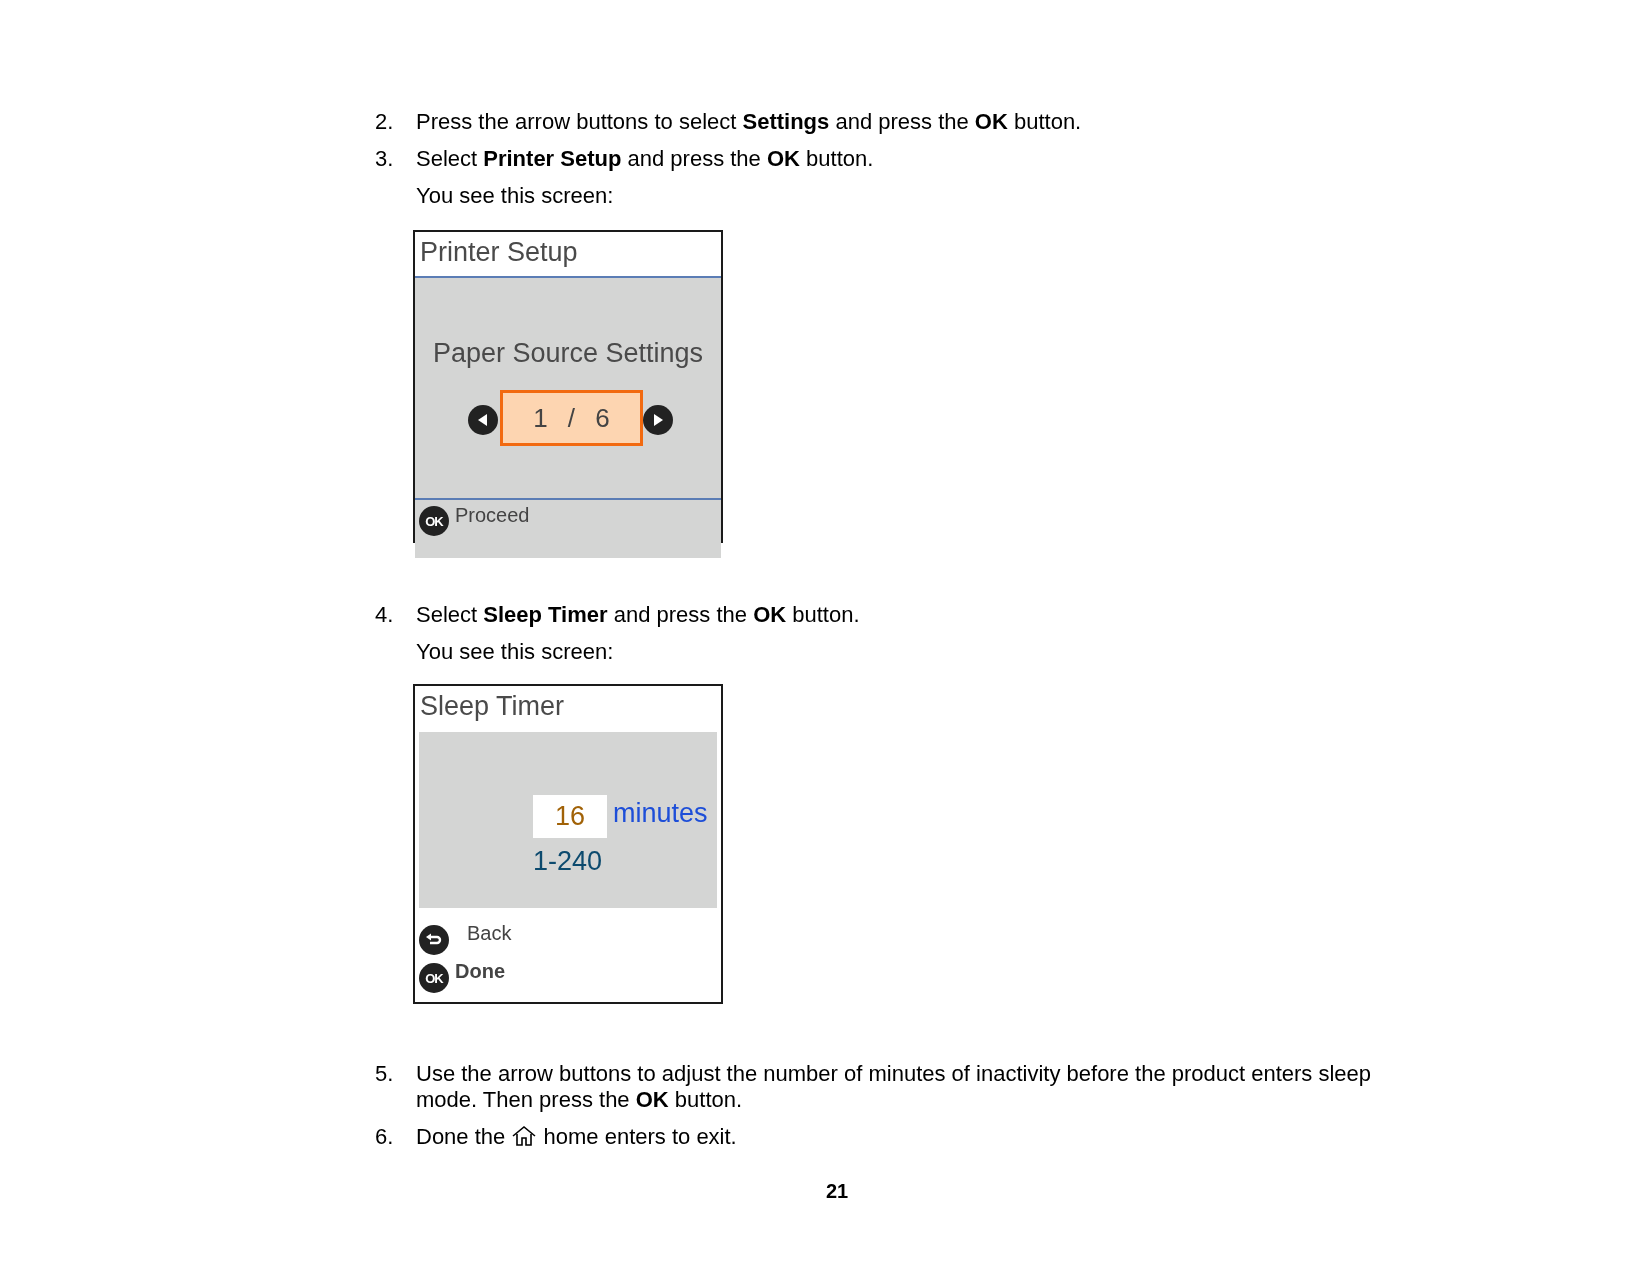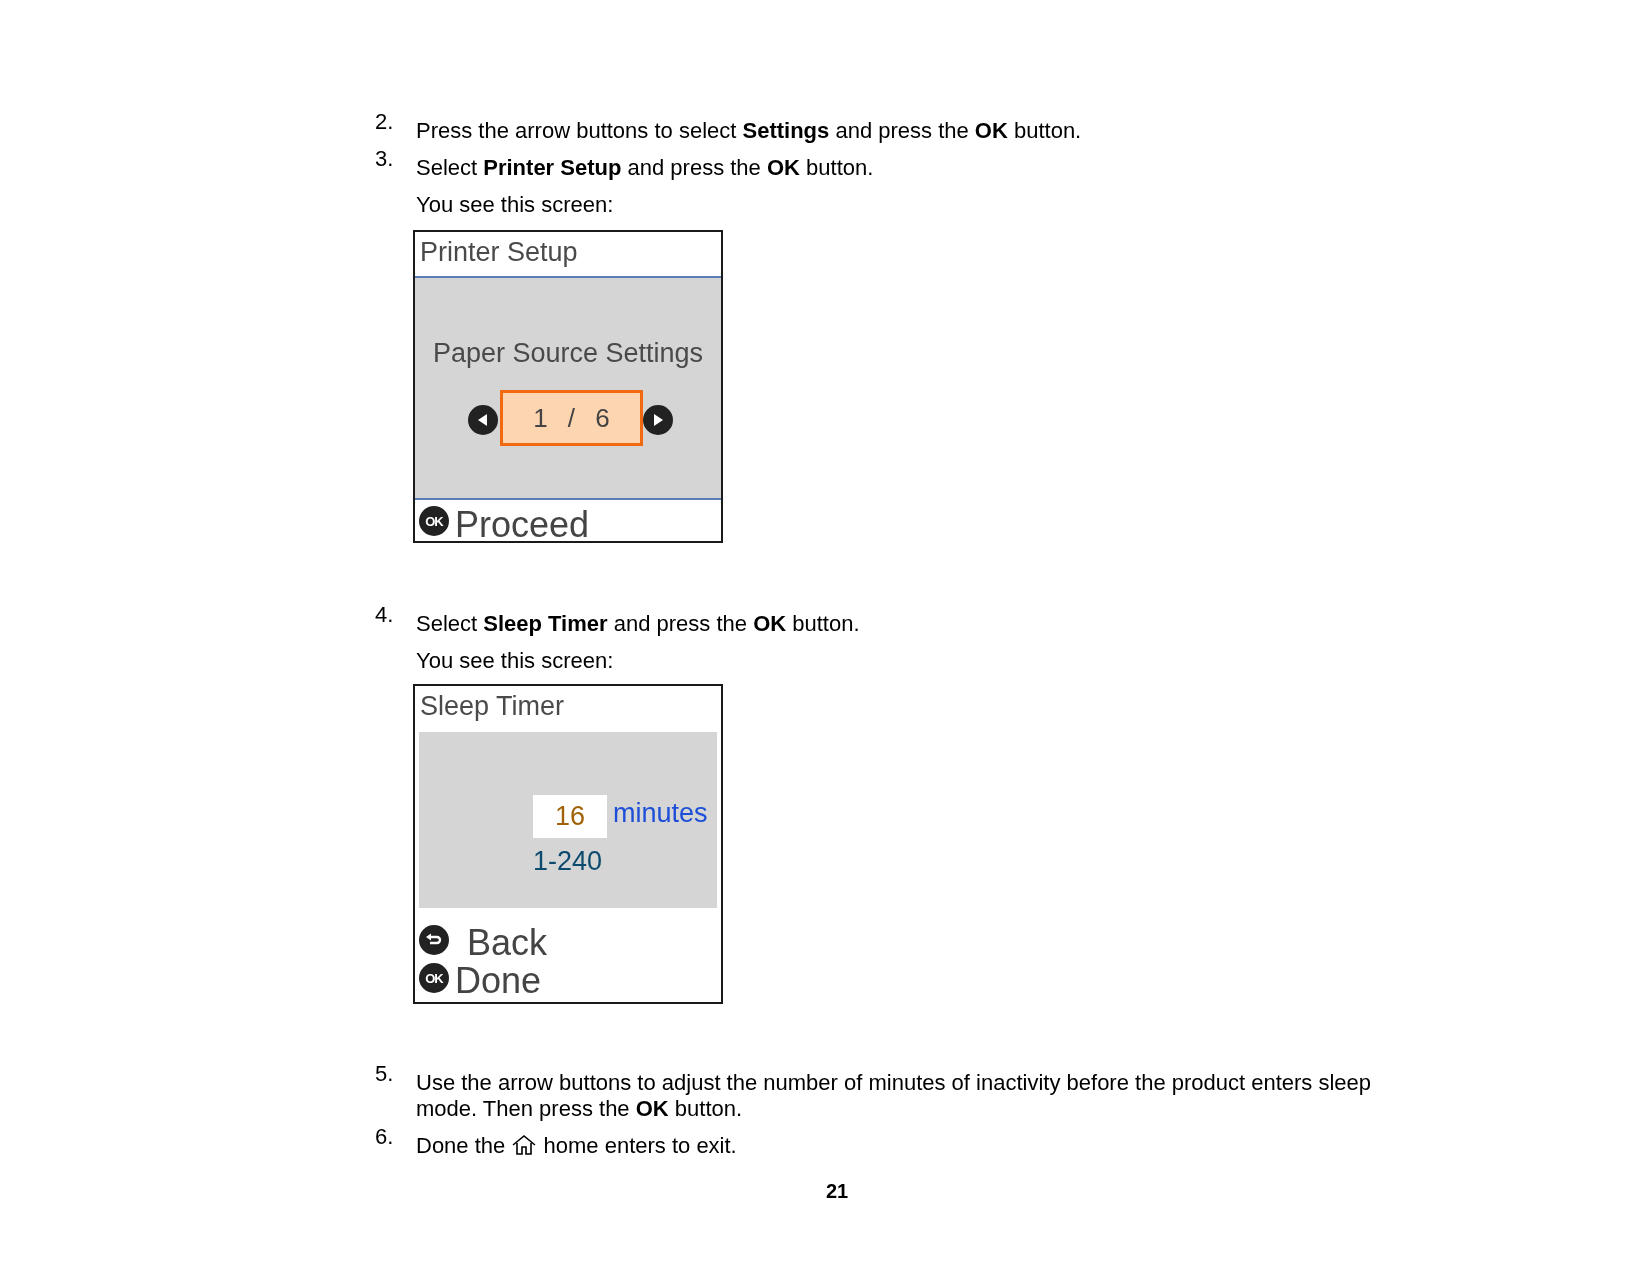--- a/index.html
+++ b/index.html
@@ -2,41 +2,41 @@
 <html><head>
 <meta charset="utf-8">
 <style>
   html, body { margin:0; padding:0; }
   body {
     width:1650px; height:1275px; background:#ffffff; position:relative; overflow:hidden;
     font-family:"Liberation Sans", sans-serif; color:#000;
   }
   .line { position:absolute; font-size:22px; line-height:26px; white-space:nowrap; }
   .num { position:absolute; left:375px; }
-  .txt { position:absolute; left:416px;margin-top:9px; }
+  .txt { position:absolute; left:416px; }
   b { font-weight:bold; }
 
   .lcd {
     position:absolute; left:413px; width:310px; background:#fff;
     border:2px solid #1a1a1a; box-sizing:border-box;
     font-family:"Liberation Sans", sans-serif; color:#444;
   }
   .lcd .title { position:absolute; left:5px; font-size:27px; color:#4a4a4a; }
   .lcd .gray { position:absolute; background:#d4d5d4; }
   .lcd .blue { position:absolute; left:0; right:0; height:2px; background:#5b7db5; }
   .circle-icon {
     position:absolute; width:30px; height:30px; border-radius:50%; background:#222;
     display:flex; align-items:center; justify-content:center;
   }
   .ok-icon {
     position:absolute; width:30px; height:30px; border-radius:50%; background:#222;
     color:#fff; font-size:13px; font-weight:bold; display:flex; align-items:center; justify-content:center;
     letter-spacing:-1px;
   }
-  .foot-label { position:absolute; font-size:36px; color:#444; }
+  .foot-label { position:absolute; font-size:20px; color:#444; }
   .orange-box {
     position:absolute; background:#fdd5b1; border:3px solid #f26a10; box-sizing:border-box;
     display:flex; align-items:center; justify-content:space-around; font-size:26px; color:#444;
     padding:0 20px;
   }
   .page-num { position:absolute; left:0; width:1650px; top:1180px; text-align:center; font-weight:bold; font-size:20px;margin-left:12px; }
 </style>
 </head>
 <body>
 
@@ -49,21 +49,21 @@
   <span class="num">3.</span>
   <span class="txt"><span>Select </span><b>Printer Setup</b><span> and press the </span><b>OK</b><span> button.</span></span>
 </div>
 <div class="line" style="top:183px;">
   <span class="txt">You see this screen:</span>
 </div>
 
 <div class="lcd" style="top:230px; height:313px;">
   <div class="title" style="top:5px;">Printer Setup</div>
   <div class="blue" style="top:44px;"></div>
-  <div class="gray" style="left:0; right:0; top:46px; height:220px;padding-left:8px;">
+  <div class="gray" style="left:0; right:0; top:46px; height:280px;padding-left:8px;">
     <div style="position:absolute; left:0; right:0; top:60px; text-align:center; font-size:27px; color:#4a4a4a;">Paper Source Settings</div>
     <div class="circle-icon" style="left:53px; top:127px;">
       <svg width="14" height="14" viewBox="0 0 14 14">
           <polygon points="11,1 11,13 2,7" fill="#fff"></polygon>
         </svg>
     </div>
     <div class="orange-box" style="left:85px; top:112px; width:143px; height:56px;">
       <span>1</span>
       <span>/</span>
       <span>6</span>
@@ -95,21 +95,21 @@
     <div style="position:absolute; left:114px; top:114px; font-size:27px; color:#0c4a6e;">1-240</div>
   </div>
   <div class="circle-icon" style="left:4px; top:239px;">
     <svg width="18" height="14" viewBox="0 0 18 14">
         <path d="M4 4 H12 A3 3 0 0 1 12 10 H5" stroke="#fff" stroke-width="2.4" fill="none"></path>
         <polygon points="1,4 6,0.5 6,7.5" fill="#fff"></polygon>
       </svg>
   </div>
   <div class="foot-label" style="left:52px; top:236px;">Back</div>
   <div class="ok-icon" style="left:4px; top:277px;">OK</div>
-  <div class="foot-label" style="left:40px; top:274px;">Done</div>
+  <div class="foot-label" style="left:40px; top:274px;font-weight:bold;">Done</div>
 </div>
 
 <div class="line" style="top:1061px;">
   <span class="num">5.</span>
   <span class="txt">Use the arrow buttons to adjust the number of minutes of inactivity before the product enters sleep</span>
 </div>
 <div class="line" style="top:1087px;">
   <span class="txt"><span>mode. Then press the </span><b>OK</b><span> button.</span></span>
 </div>
 

